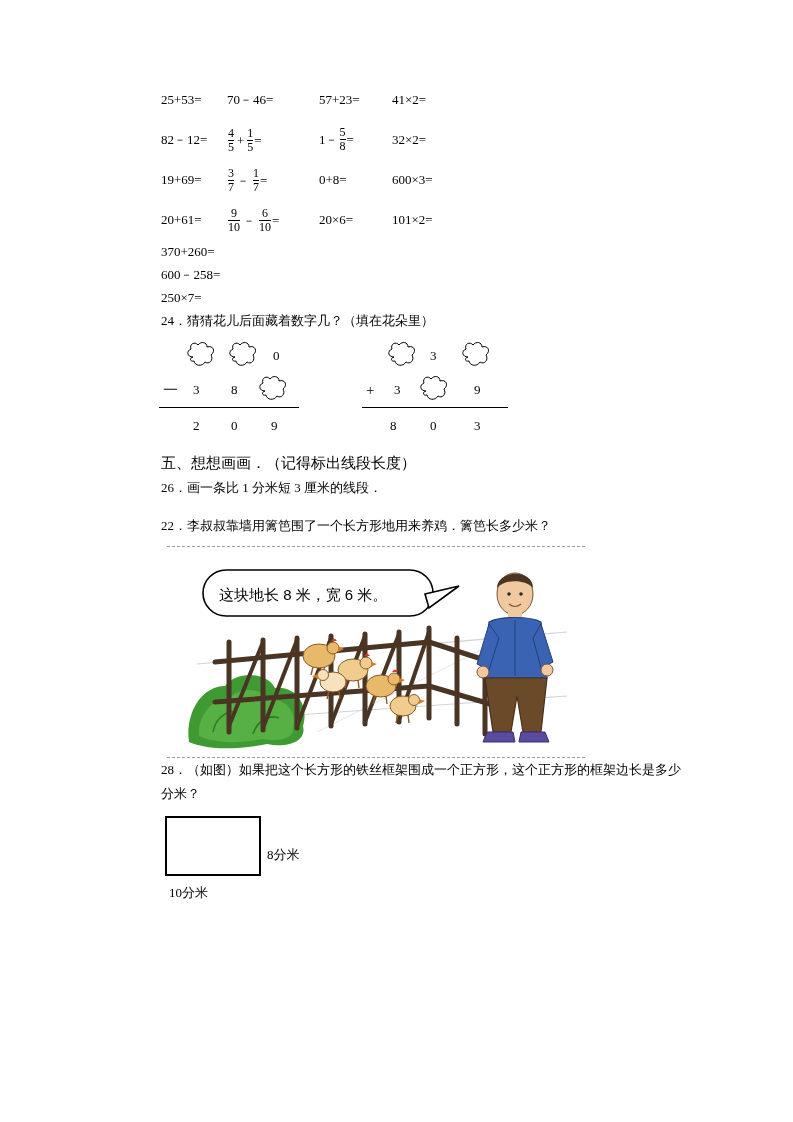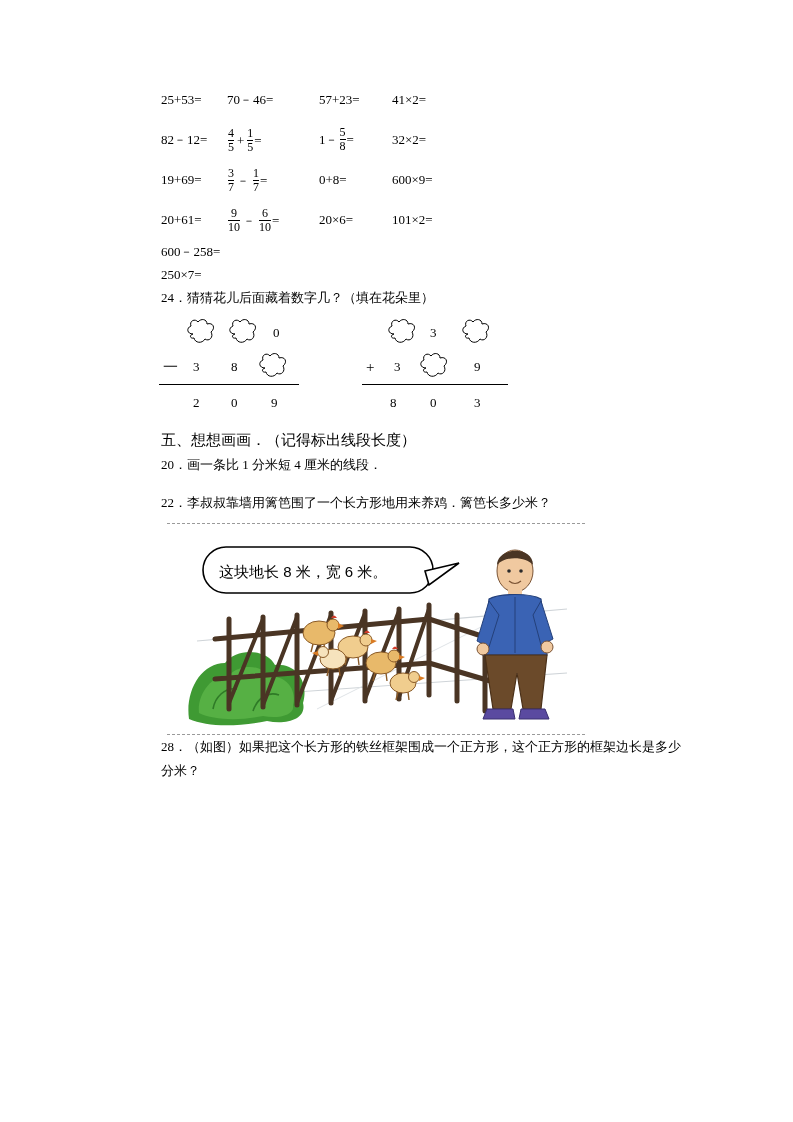--- a/index.html
+++ b/index.html
@@ -218,21 +218,21 @@
             </span>
             <span class="op">﹣</span>
             <span class="frac">
               <span class="num">1</span>
               <span class="den">7</span>
             </span>
             <span>=</span>
           </span>
         </div>
         <div class="oral-cell c3">0+8=</div>
-        <div class="oral-cell c4">600×9=</div>
+        <div class="oral-cell c4">600×3=</div>
       </div>
 
       <div class="oral-row">
         <div class="oral-cell c1">20+61=</div>
         <div class="oral-cell c2">
           <span class="fracexpr">
             <span class="frac">
               <span class="num">9</span>
               <span class="den">10</span>
             </span>
@@ -243,20 +243,21 @@
             </span>
             <span>=</span>
           </span>
         </div>
         <div class="oral-cell c3">20×6=</div>
         <div class="oral-cell c4">101×2=</div>
       </div>
     </div>
 
     <div class="vlist">
+      <p class="q">370+260=</p>
       <p class="q">600﹣258=</p>
       <p class="q">250×7=</p>
     </div>
 
     <div>
       <p class="q">24．猜猜花儿后面藏着数字几？（填在花朵里）</p>
 
       <div class="flower-area">
 
         <div class="puzzle left">
@@ -328,21 +329,21 @@
             <span class="digit" style="left:88px; top:0;">3</span>
           </div>
         </div>
 
       </div>
     </div>
 
     <div class="spacer-6"></div>
     <div>
       <p class="sec-head">五、想想画画．（记得标出线段长度）</p>
-      <p class="q">20．画一条比 1 分米短 4 厘米的线段．</p>
+      <p class="q">26．画一条比 1 分米短 3 厘米的线段．</p>
     </div>
 
     <div class="spacer-14"></div>
     <div>
       <p class="q">22．李叔叔靠墙用篱笆围了一个长方形地用来养鸡．篱笆长多少米？</p>
 
       <div class="pic-wrap">
         <div class="dash-top"></div>
         <div class="dash-bottom"></div>
 
@@ -457,16 +458,21 @@
 
             <path d="M320 186 L346 186 L348 196 L316 196 Z" fill="#5a4aa0" stroke="#3a3070" stroke-width="1"></path>
             <path d="M354 186 L378 186 L382 196 L352 196 Z" fill="#5a4aa0" stroke="#3a3070" stroke-width="1"></path>
           </g>
         </svg>
       </div>
 
       <p class="q">28．（如图）如果把这个长方形的铁丝框架围成一个正方形，这个正方形的框架边长是多少</p>
       <p class="q">分米？</p>
 
+      <div class="rect-area">
+        <div class="rect"></div>
+        <div class="rect-label-right">8分米</div>
+        <div class="rect-label-bottom">10分米</div>
+      </div>
     </div>
 
   </div>
 </div>
 
 </body></html>

